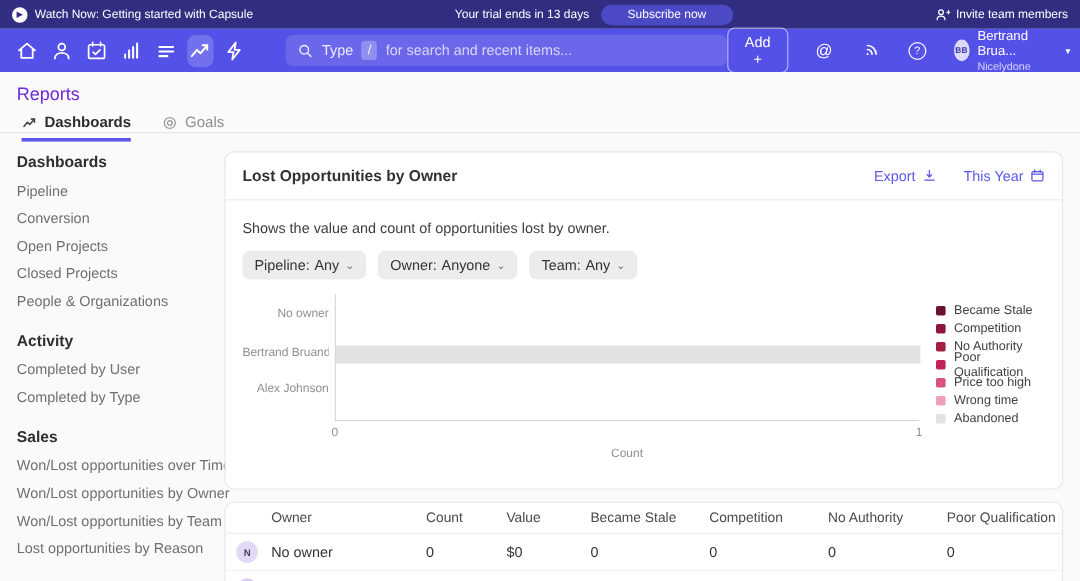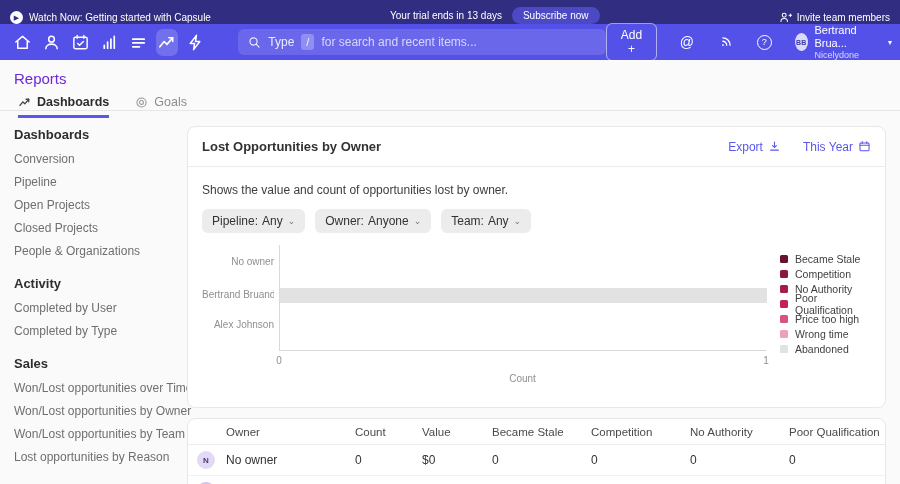--- a/index.html
+++ b/index.html
@@ -1,24 +1,24 @@
 <!DOCTYPE html>
 <html><head>
 <meta charset="utf-8">
 <style>
   * { box-sizing: border-box; margin: 0; padding: 0; }
   html,body { width:900px; height:484px; overflow:hidden; font-family:"Liberation Sans","DejaVu Sans",sans-serif; background:#fafafa; }
 
   
-  .topbar { height:24px; background:#312e81; color:#fff; display:flex; align-items:flex-end; padding:0 10px; font-size:10px; }
+  .topbar { height:24px; background:#312e81; color:#fff; display:flex; align-items:center; padding:0 10px; font-size:10px; }
   .watch { display:flex; align-items:center; gap:6px; }
   .play { width:13px; height:13px; background:#fff; border-radius:50%; color:#312e81; font-size:7px; display:flex; align-items:center; justify-content:center; }
   .tb-spacer { flex:1; }
   .trial-group { display:flex; align-items:center; gap:10px; }
-  .subscribe { background:#4c49c4; border:none; color:#fff; font-size:10px; padding:3px 11px; border-radius:999px; cursor:pointer; font-family:inherit; }
+  .subscribe { background:#4c49c4; border:none; color:#fff; font-size:10px; padding:3px 22px; border-radius:999px; cursor:pointer; font-family:inherit; }
   .invite { display:flex; align-items:center; gap:5px; }
 
   
   .navbar { height:36px; background:#5451e8; display:flex; align-items:center; padding:0 8px; }
   .navicon { width:27px; height:27px; border-radius:7px; display:flex; align-items:center; justify-content:center; margin:0 3px; cursor:pointer; }
   .navicon.active { background:rgba(255,255,255,0.18); }
   .search { margin-left:28px; width:430px; height:26px; background:rgba(255,255,255,0.13); border-radius:6px; display:flex; align-items:center; padding:0 10px; gap:7px; color:rgba(255,255,255,0.88); font-size:12px; cursor:text; }
   .search .ph { color:rgba(255,255,255,0.72); }
   .key { background:rgba(255,255,255,0.26); border-radius:3px; padding:0 5px; font-size:11px; height:16px; line-height:16px; }
   .nav-right { margin-left:auto; display:flex; align-items:center; gap:23px; }
@@ -203,22 +203,22 @@
       </span>
       <span>Goals</span>
     </div>
   </div>
 </div>
 
 <div class="content">
   <aside class="sidebar">
       <div class="side-sec">
         <div class="side-title">Dashboards</div>
+        <div class="side-item">Pipeline</div>
         <div class="side-item">Conversion</div>
-        <div class="side-item">Pipeline</div>
         <div class="side-item">Open Projects</div>
         <div class="side-item">Closed Projects</div>
         <div class="side-item">People &amp; Organizations</div>
       </div>
       <div class="side-sec">
         <div class="side-title">Activity</div>
         <div class="side-item">Completed by User</div>
         <div class="side-item">Completed by Type</div>
       </div>
       <div class="side-sec">

